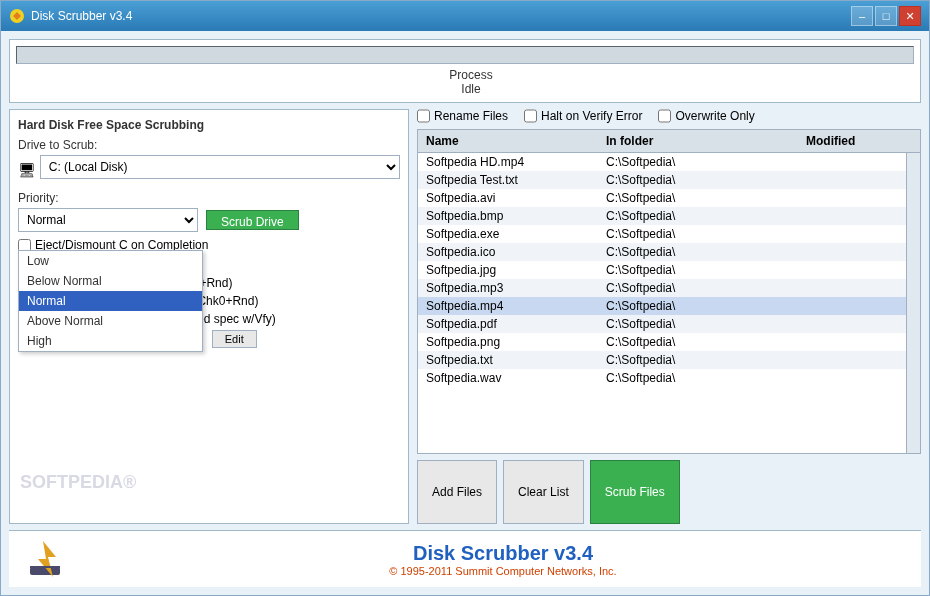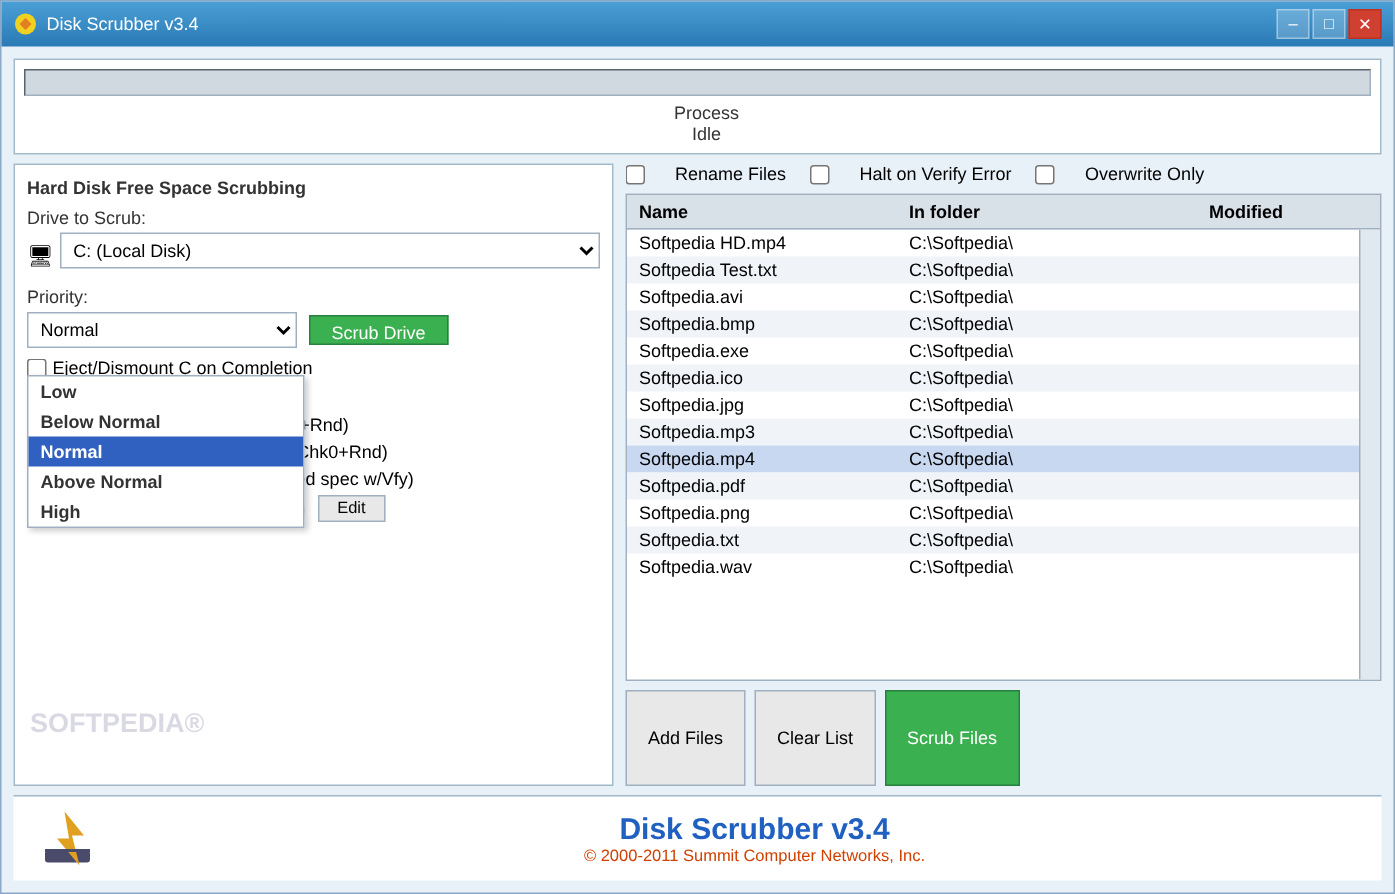--- a/index.html
+++ b/index.html
@@ -149,21 +149,20 @@
     }
     .dropdown-overlay {
       position: absolute;
       top: 42px;
       left: 0;
       width: 185px;
       background: white;
       border: 1px solid #a0b0c0;
       z-index: 100;
       box-shadow: 2px 2px 4px rgba(0,0,0,0.2);
-      font-weight: bold;
     }
     .dropdown-item {
       padding: 3px 8px;
       font-size: 12px;
       cursor: pointer;
       color: #333;
     }
     .dropdown-item:hover, .dropdown-item.selected {
       background: #3060c0;
       color: white;
@@ -204,22 +203,21 @@
       flex-direction: column;
     }
     .file-options-row {
       display: flex;
       align-items: center;
       gap: 16px;
       margin-bottom: 6px;
     }
     .checkbox-label {
       display: flex;
-      align-items: center;
-      gap: 20px;
+      gap: 4px;
       font-size: 12px;
     }
     .file-list-container {
       flex: 1;
       background: white;
       border: 1px solid #a0b0c0;
       overflow: hidden;
       display: flex;
       flex-direction: column;
       justify-content: flex-end;
@@ -528,17 +526,17 @@
       <div class="footer-logo">
 
         <svg width="55" height="40" viewBox="0 0 55 40">
           <rect x="2" y="28" width="30" height="8" rx="2" fill="#4a4a6a"></rect>
           <polygon points="15,2 28,18 20,18 25,38 10,20 18,20" fill="#e0a020"></polygon>
           <line x1="2" y1="28" x2="32" y2="28" stroke="#4a4a6a" stroke-width="2"></line>
         </svg>
       </div>
       <div class="footer-text">
         <div class="footer-title">Disk Scrubber v3.4</div>
-        <div class="footer-copyright">© 2000-2011 Summit Computer Networks, Inc.</div>
+        <div class="footer-copyright">© 1995-2011 Summit Computer Networks, Inc.</div>
       </div>
     </div>
   </div>
 </div>
 
 </body></html>

